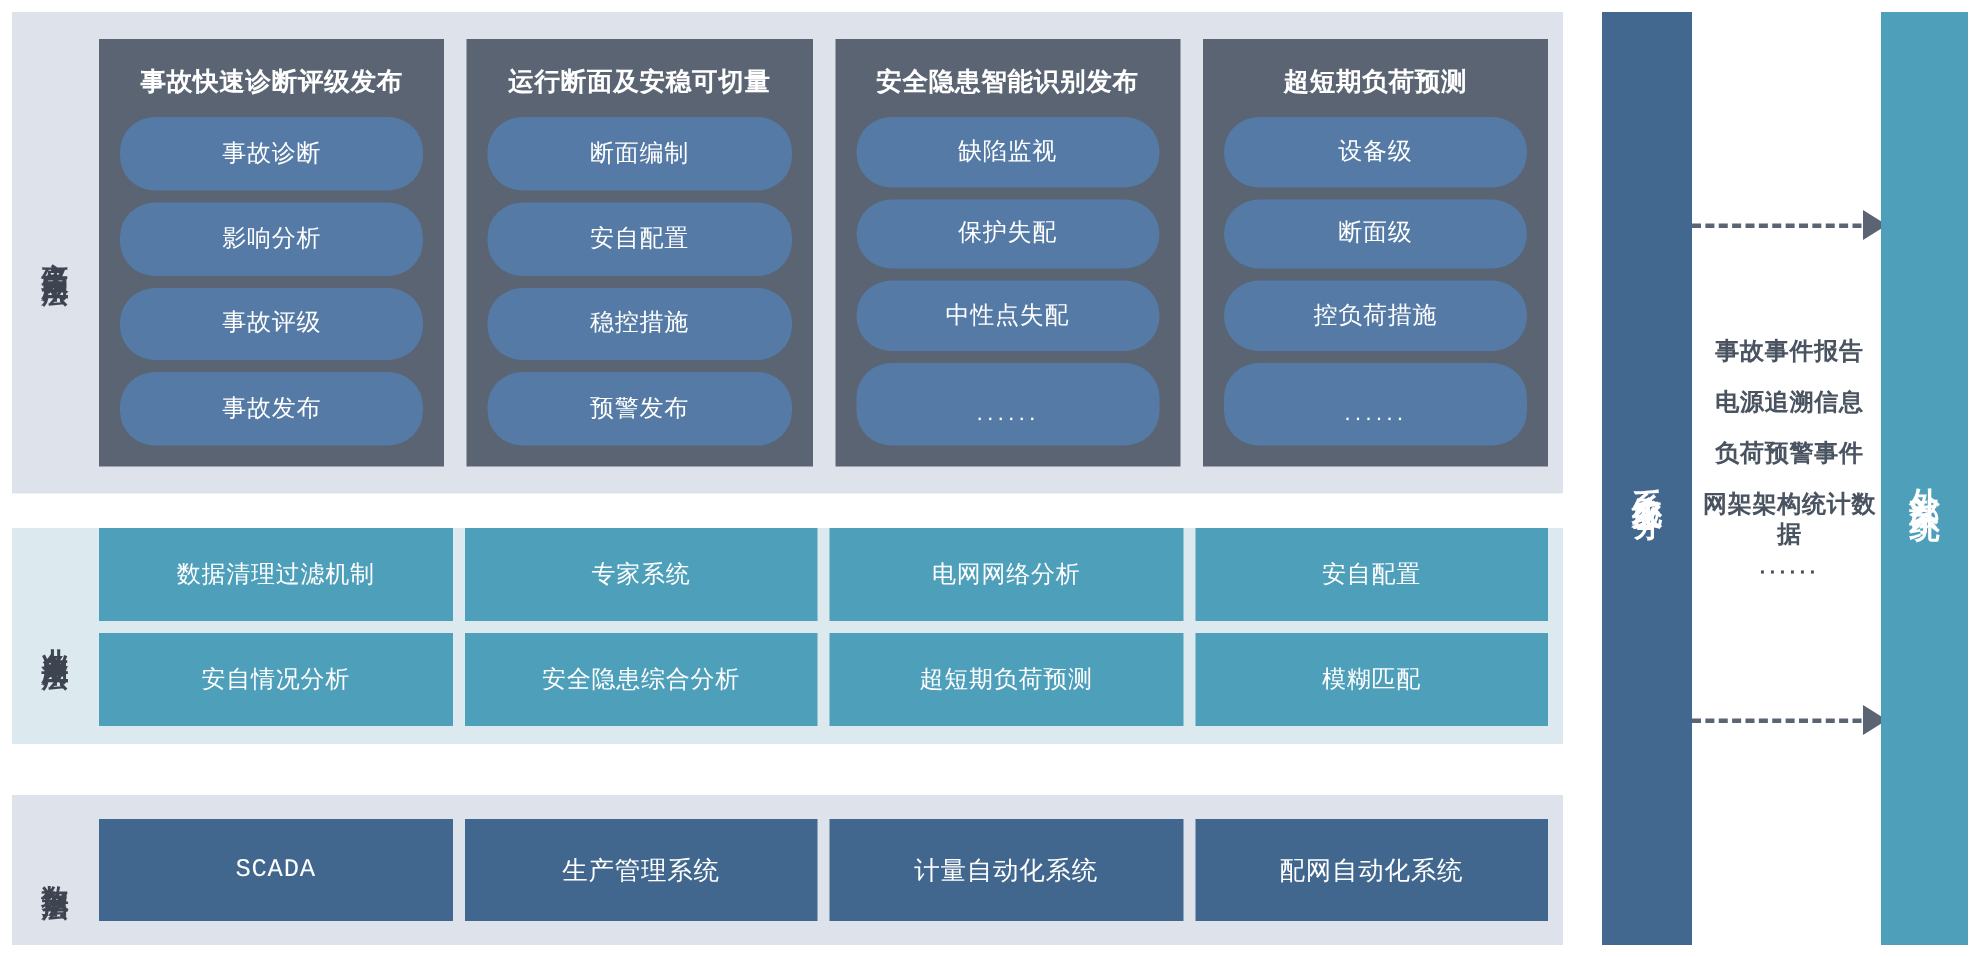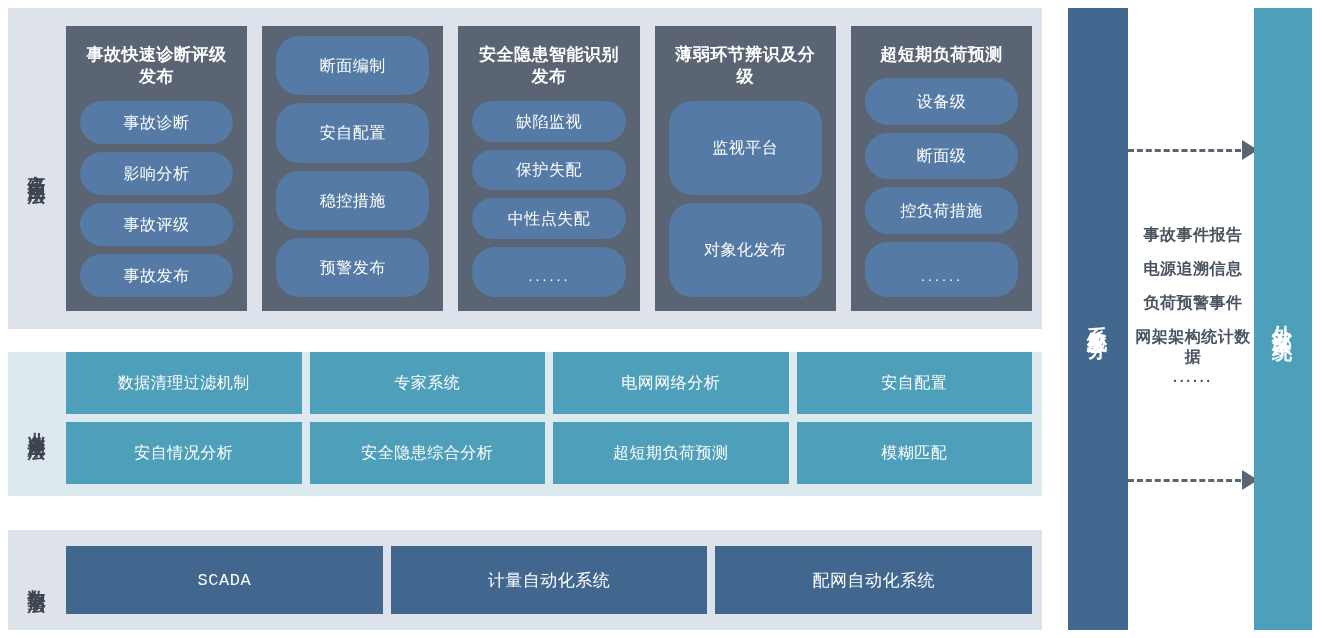--- a/index.html
+++ b/index.html
@@ -177,45 +177,39 @@
         <div class="adv-card-title">事故快速诊断评级发布</div>
         <div class="adv-items">
           <div class="adv-item">事故诊断</div>
           <div class="adv-item">影响分析</div>
           <div class="adv-item">事故评级</div>
           <div class="adv-item">事故发布</div>
         </div>
       </div>
 
       <div class="adv-card">
+        <div class="adv-card-title">运行断面及安稳可切量</div>
         <div class="adv-items">
           <div class="adv-item">断面编制</div>
           <div class="adv-item">安自配置</div>
           <div class="adv-item">稳控措施</div>
           <div class="adv-item">预警发布</div>
         </div>
       </div>
 
       <div class="adv-card">
         <div class="adv-card-title">安全隐患智能识别发布</div>
         <div class="adv-items">
           <div class="adv-item">缺陷监视</div>
           <div class="adv-item">保护失配</div>
           <div class="adv-item">中性点失配</div>
           <div class="adv-item dots">······</div>
         </div>
       </div>
 
-      <div class="adv-card">
-        <div class="adv-card-title">薄弱环节辨识及分级</div>
-        <div class="adv-items">
-          <div class="adv-item">监视平台</div>
-          <div class="adv-item">对象化发布</div>
-        </div>
-      </div>
 
       <div class="adv-card">
         <div class="adv-card-title">超短期负荷预测</div>
         <div class="adv-items">
           <div class="adv-item">设备级</div>
           <div class="adv-item">断面级</div>
           <div class="adv-item">控负荷措施</div>
           <div class="adv-item dots">······</div>
         </div>
       </div>
@@ -242,20 +236,21 @@
       </div>
     </div>
   </section>
 
   <section class="layer-panel data">
     <div class="layer-title">
       <span>数据层</span>
     </div>
     <div class="data-body">
       <div class="data-cell">SCADA</div>
+      <div class="data-cell">生产管理系统</div>
       <div class="data-cell">计量自动化系统</div>
       <div class="data-cell">配网自动化系统</div>
     </div>
   </section>
 
 </div>
 
 <div id="right-zone">
 
   <div class="vbar" id="bar-service">

